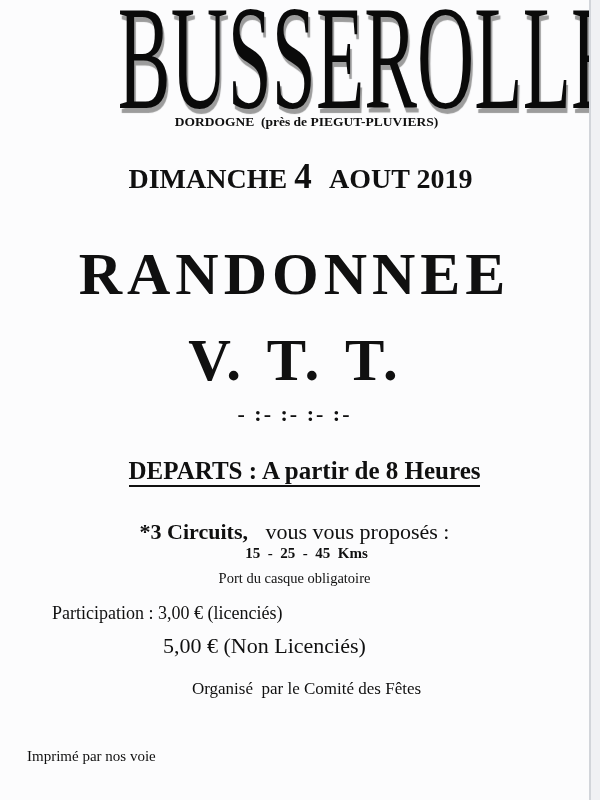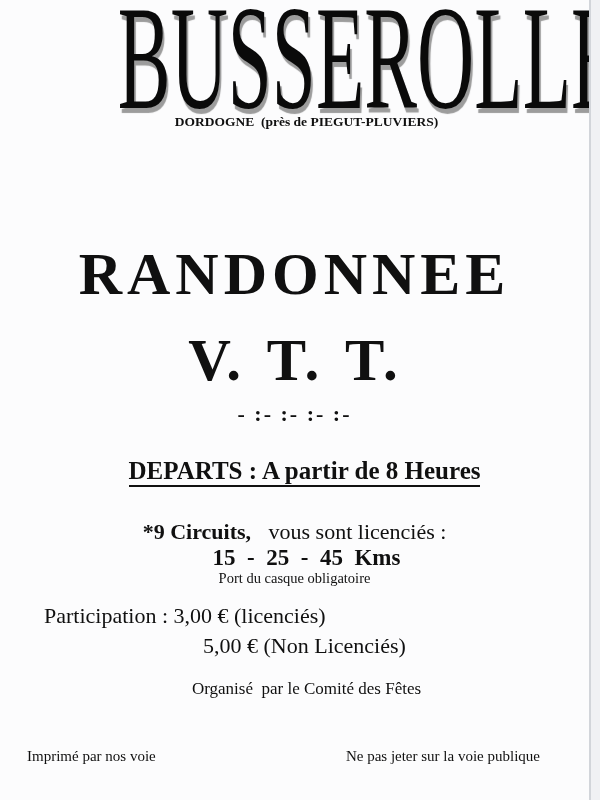--- a/index.html
+++ b/index.html
@@ -36,67 +36,69 @@
   .date-line { top: 157px; font-size: 28px; font-weight: bold; }
   .date-line .day { font-size: 35px; }
   .event-title { top: 240px; font-size: 60px; font-weight: bold; letter-spacing: 5px; }
   .event-subtitle { top: 326px; font-size: 59px; font-weight: bold; letter-spacing: 3px; word-spacing: 6px; }
   .separator-line { top: 401px; font-size: 22px; font-weight: bold; letter-spacing: 2px; }
   .departs-heading { top: 457px; font-size: 25px; font-weight: bold; padding-left: 20px; }
   .departs-heading span { border-bottom: 2px solid #111; padding-bottom: 1px; }
   .departs-note { top: 486px; font-size: 13px; }
   .circuits-lead { top: 519px; font-size: 22px; }
   .circuits-lead .lead-bold { font-weight: bold; }
-  .distances { top: 545px; font-size: 23px; font-weight: bold; }
+  .distances { top: 545px; font-size: 15px; font-weight: bold; }
   .helmet-note { top: 570px; font-size: 14.5px; }
-  .participation-1 { position: absolute; left: 44px; top: 603px; font-size: 22px; white-space: nowrap; }
-  .participation-2 { position: absolute; left: 163px; top: 633px; font-size: 22px; white-space: nowrap; margin-left: 40px; }
+  .participation-1 { position: absolute; left: 52px; top: 603px; font-size: 18px; white-space: nowrap; }
+  .participation-2 { position: absolute; left: 163px; top: 633px; font-size: 22px; white-space: nowrap; }
   .organizer-1 { top: 679px; font-size: 17px; }
   .organizer-2 { top: 698px; font-size: 14.5px; }
   .footer-left  { position: absolute; left: 27px; top: 748px; font-size: 15px; }
   .footer-right { position: absolute; right: 49px; top: 748px; font-size: 15px; }
 </style>
 </head>
 <body>
 
 <div class="viewport">
   <div class="paper">
 
     <div class="centered main-title">BUSSEROLLES</div>
 
     <div class="centered subtitle pre">DORDOGNE  (près de PIEGUT-PLUVIERS)</div>
 
+    <div class="centered date-line">
+      <span class="pre">DIMANCHE </span><span class="day">4</span><span class="pre"> AOUT 2019</span>
+    </div>
 
     <div class="centered event-subtitle">V. T. T.</div>
 
     <div class="centered event-title">RANDONNEE</div>
 
     <div class="centered separator-line">- :- :- :- :-</div>
 
     <div class="centered departs-heading">
       <span>DEPARTS : A partir de 8 Heures</span>
     </div>
 
 
     <div class="centered circuits-lead">
-      <span class="lead-bold">*9 Circuits,</span><span class="pre"> vous sont licenciés :</span>
+      <span class="lead-bold">*3 Circuits,</span><span class="pre"> vous vous proposés :</span>
     </div>
 
     <div class="centered distances pre">15  -  25  -  45  Kms</div>
 
     <div class="centered helmet-note">Port du casque obligatoire</div>
 
     <div class="participation-1">Participation : 3,00 € (licenciés)</div>
 
     <div class="participation-2">5,00 € (Non Licenciés)</div>
 
     <div class="centered organizer-1 pre">Organisé  par le Comité des Fêtes</div>
 
 
     <div class="footer-left">Imprimé par nos voie</div>
 
-    <div class="footer-right">Ne pas jeter sur la voie publique</div>
 
   </div>
 
   <div class="edge-line"></div>
   <div class="viewer-strip"></div>
 </div>
 
 </body></html>

